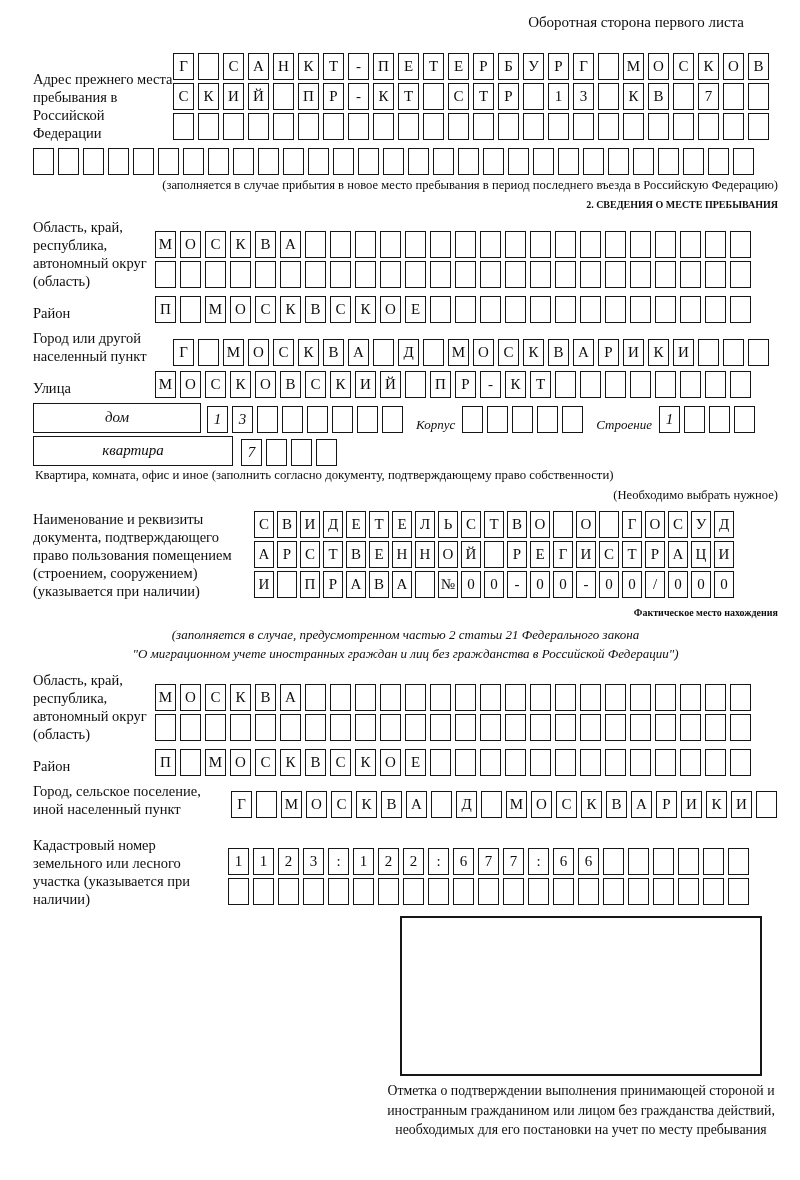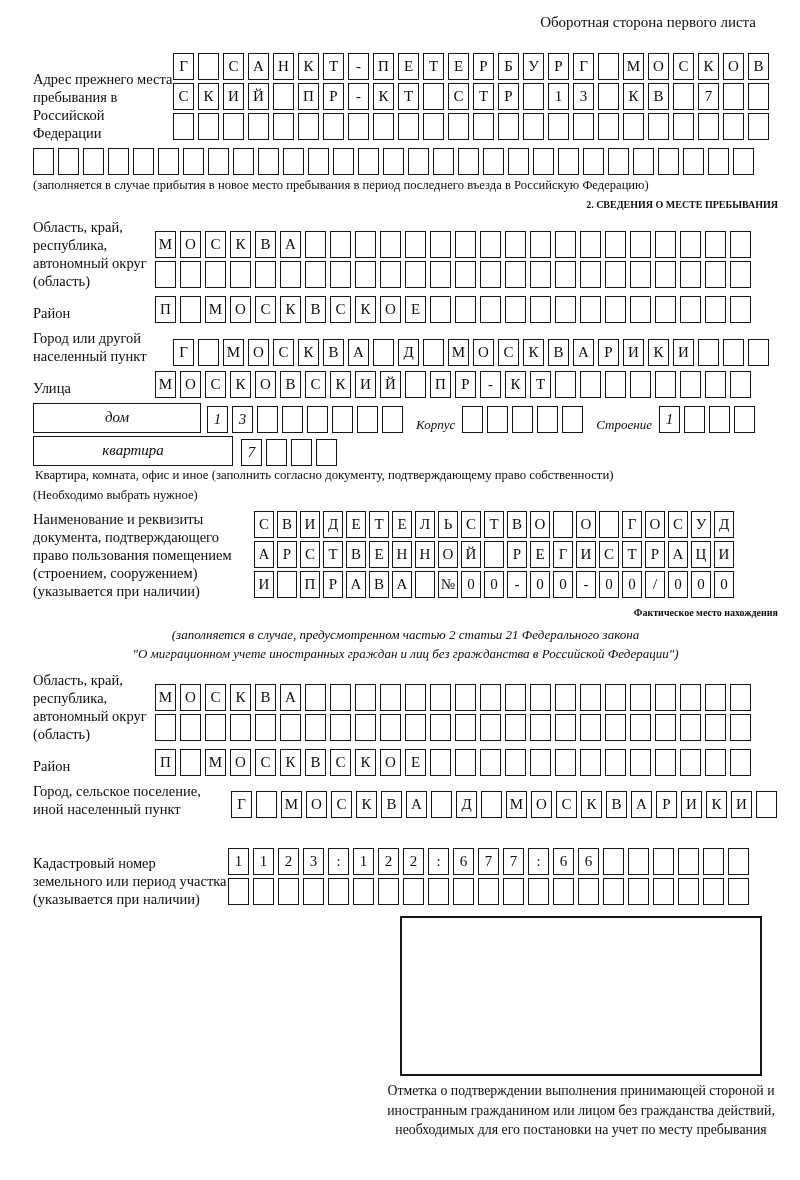--- a/index.html
+++ b/index.html
@@ -1,32 +1,32 @@
 <!DOCTYPE html>
 <html><head>
 <meta charset="utf-8">
 <style>
   html,body{margin:0;padding:0;background:#fff;}
-  .page{width:800px;height:1180px;box-sizing:border-box;padding:14px 0 0 33px;
+  .page{width:800px;height:1180px;box-sizing:border-box;padding:14px 12px 0 33px;
         font-family:"Liberation Serif", serif;color:#0d0d0d;position:relative;overflow:hidden;}
   .sheet-note{text-align:right;padding-right:44px;font-size:15px;}
   .frow{display:flex;align-items:flex-end;margin-bottom:5px;}
   .flabel{flex:none;font-size:14.5px;line-height:1.24;padding-top:2px;}
   .lab-140{width:140px;} .lab-122{width:122px;} .lab-198{width:198px;}
   .lab-221{width:221px;} .lab-195{width:195px;}
   .fcells{flex:none;}
   .cellrow{display:flex;margin-bottom:3px;}
   .cellrow.nomb{margin-bottom:0;}
   .cell{flex:none;width:21px;height:27px;box-sizing:border-box;border:1.6px solid #161616;
         margin-right:4px;display:inline-flex;align-items:center;justify-content:center;
         font-size:15px;background:#fff;}
   .cells-sm .cell{width:20px;margin-right:3px;}
   .addr-block{margin-top:22px;}
   .fullrow{margin-top:0;}
-  .note{font-size:12.6px;text-align:left;width:745px;margin:1px 0 2px;}
+  .note{font-size:12.6px;text-align:right;width:745px;margin:1px 0 2px;}
   .h-sec{font-size:10px;font-weight:bold;text-align:right;width:745px;margin:6px 0 7px;}
   .house-row{display:flex;align-items:flex-end;margin:3px 0 2px;font-style:italic;}
   .wide-box{box-sizing:border-box;border:1.6px solid #161616;height:30px;display:flex;
             align-items:center;justify-content:center;font-size:15px;flex:none;}
   .box-dom{width:168px;margin-right:6px;}
   .box-kv{width:200px;margin-right:8px;}
   .inline-label{font-size:13px;margin:0 7px 0 9px;flex:none;}
   .caption{font-size:12.8px;margin:1px 0 5px;padding-left:2px;}
   .stay-row{display:flex;align-items:center;margin-top:4px;font-size:15px;}
   .stay-label{flex:none;margin-right:10px;}
@@ -555,21 +555,21 @@
           <span class="cell">Р</span>
           <span class="cell">И</span>
           <span class="cell">К</span>
           <span class="cell">И</span>
           <span class="cell"></span>
         </div>
     </div>
   </div>
 
   <div class="frow">
-    <div class="flabel lab-195">Кадастровый номер земельного или период участка (указывается при наличии)</div>
+    <div class="flabel lab-195">Кадастровый номер земельного или лесного участка (указывается при наличии)</div>
     <div class="fcells cad-cells">
       <div class="cellrow">
           <span class="cell">1</span>
           <span class="cell">1</span>
           <span class="cell">2</span>
           <span class="cell">3</span>
           <span class="cell">:</span>
           <span class="cell">1</span>
           <span class="cell">2</span>
           <span class="cell">2</span>

